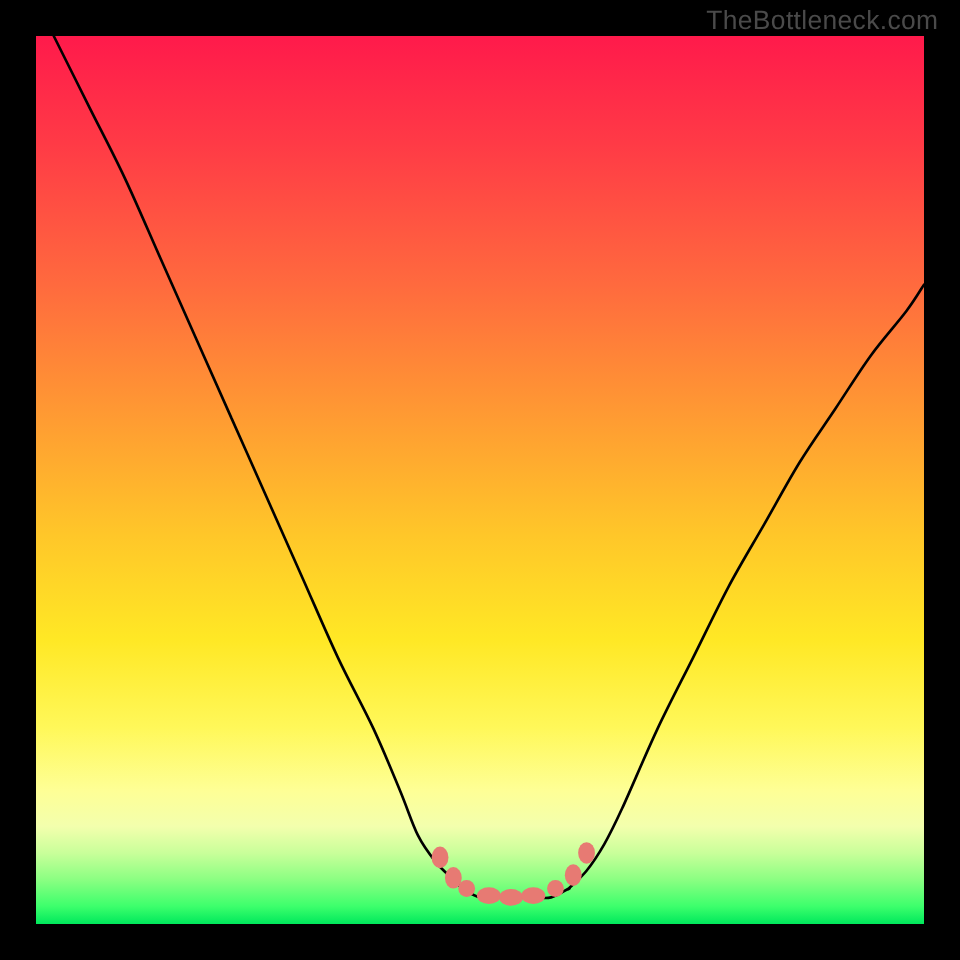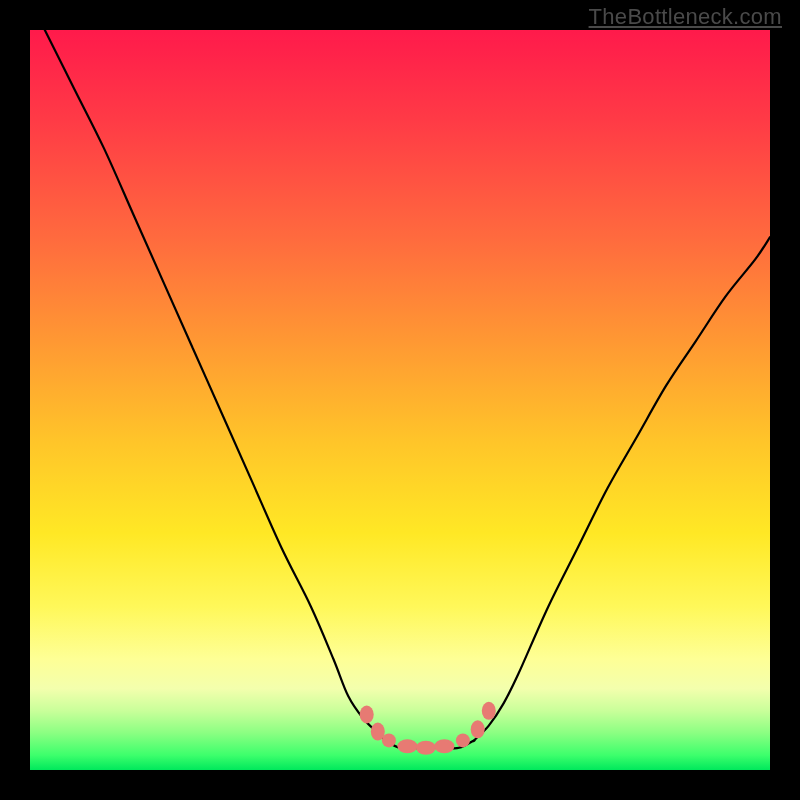--- a/index.html
+++ b/index.html
@@ -44,21 +44,20 @@
   }
   .watermark {
     position: absolute;
     top: 4px;
     right: 18px;
     color: #4a4a4a;
     font-size: 22px;
     font-weight: 500;
     letter-spacing: 0.3px;
     user-select: none;
-    text-decoration: underline;
   }
   svg.curve {
     position: absolute;
     top: 0;
     left: 0;
     width: 740px;
     height: 740px;
     overflow: visible;
   }
 </style>

